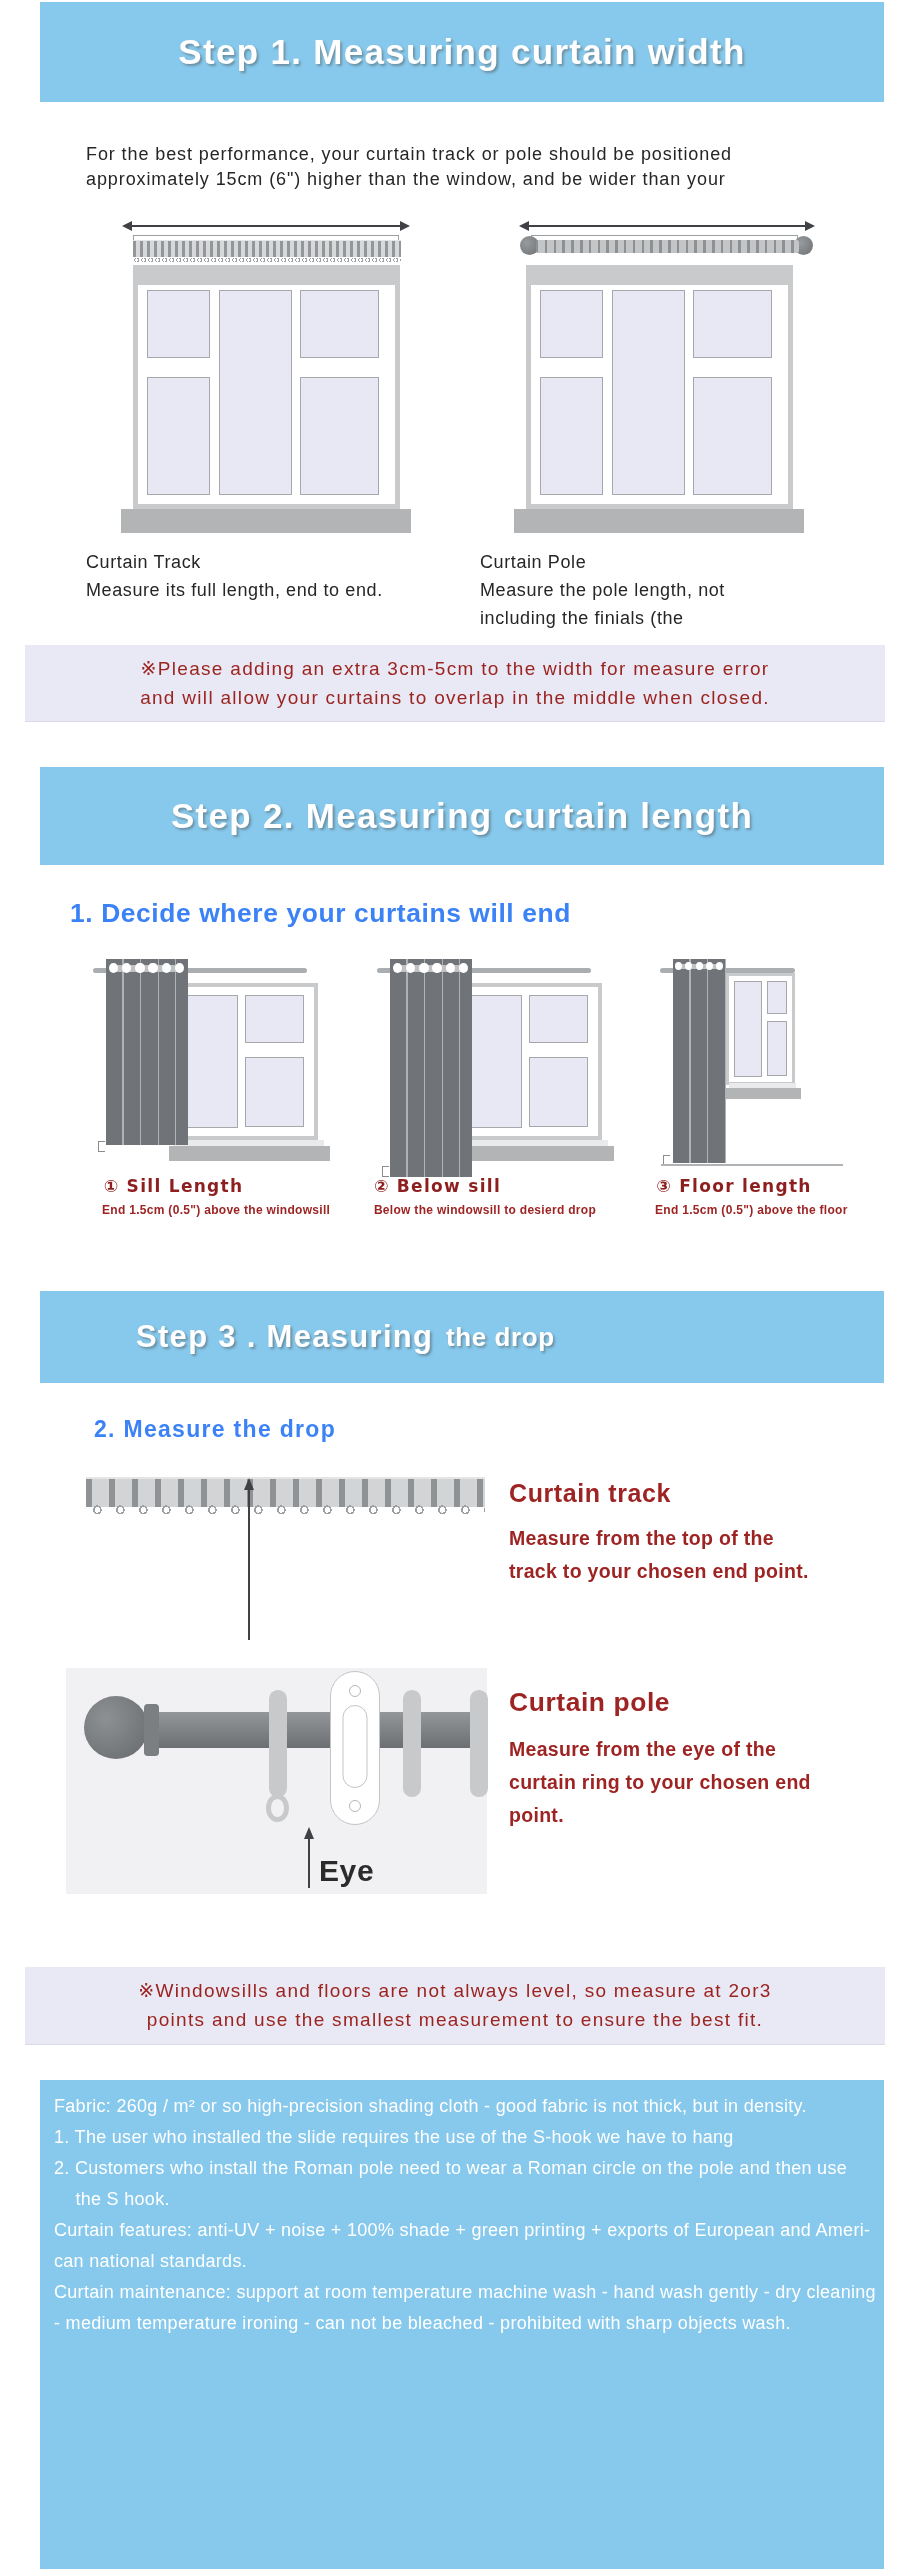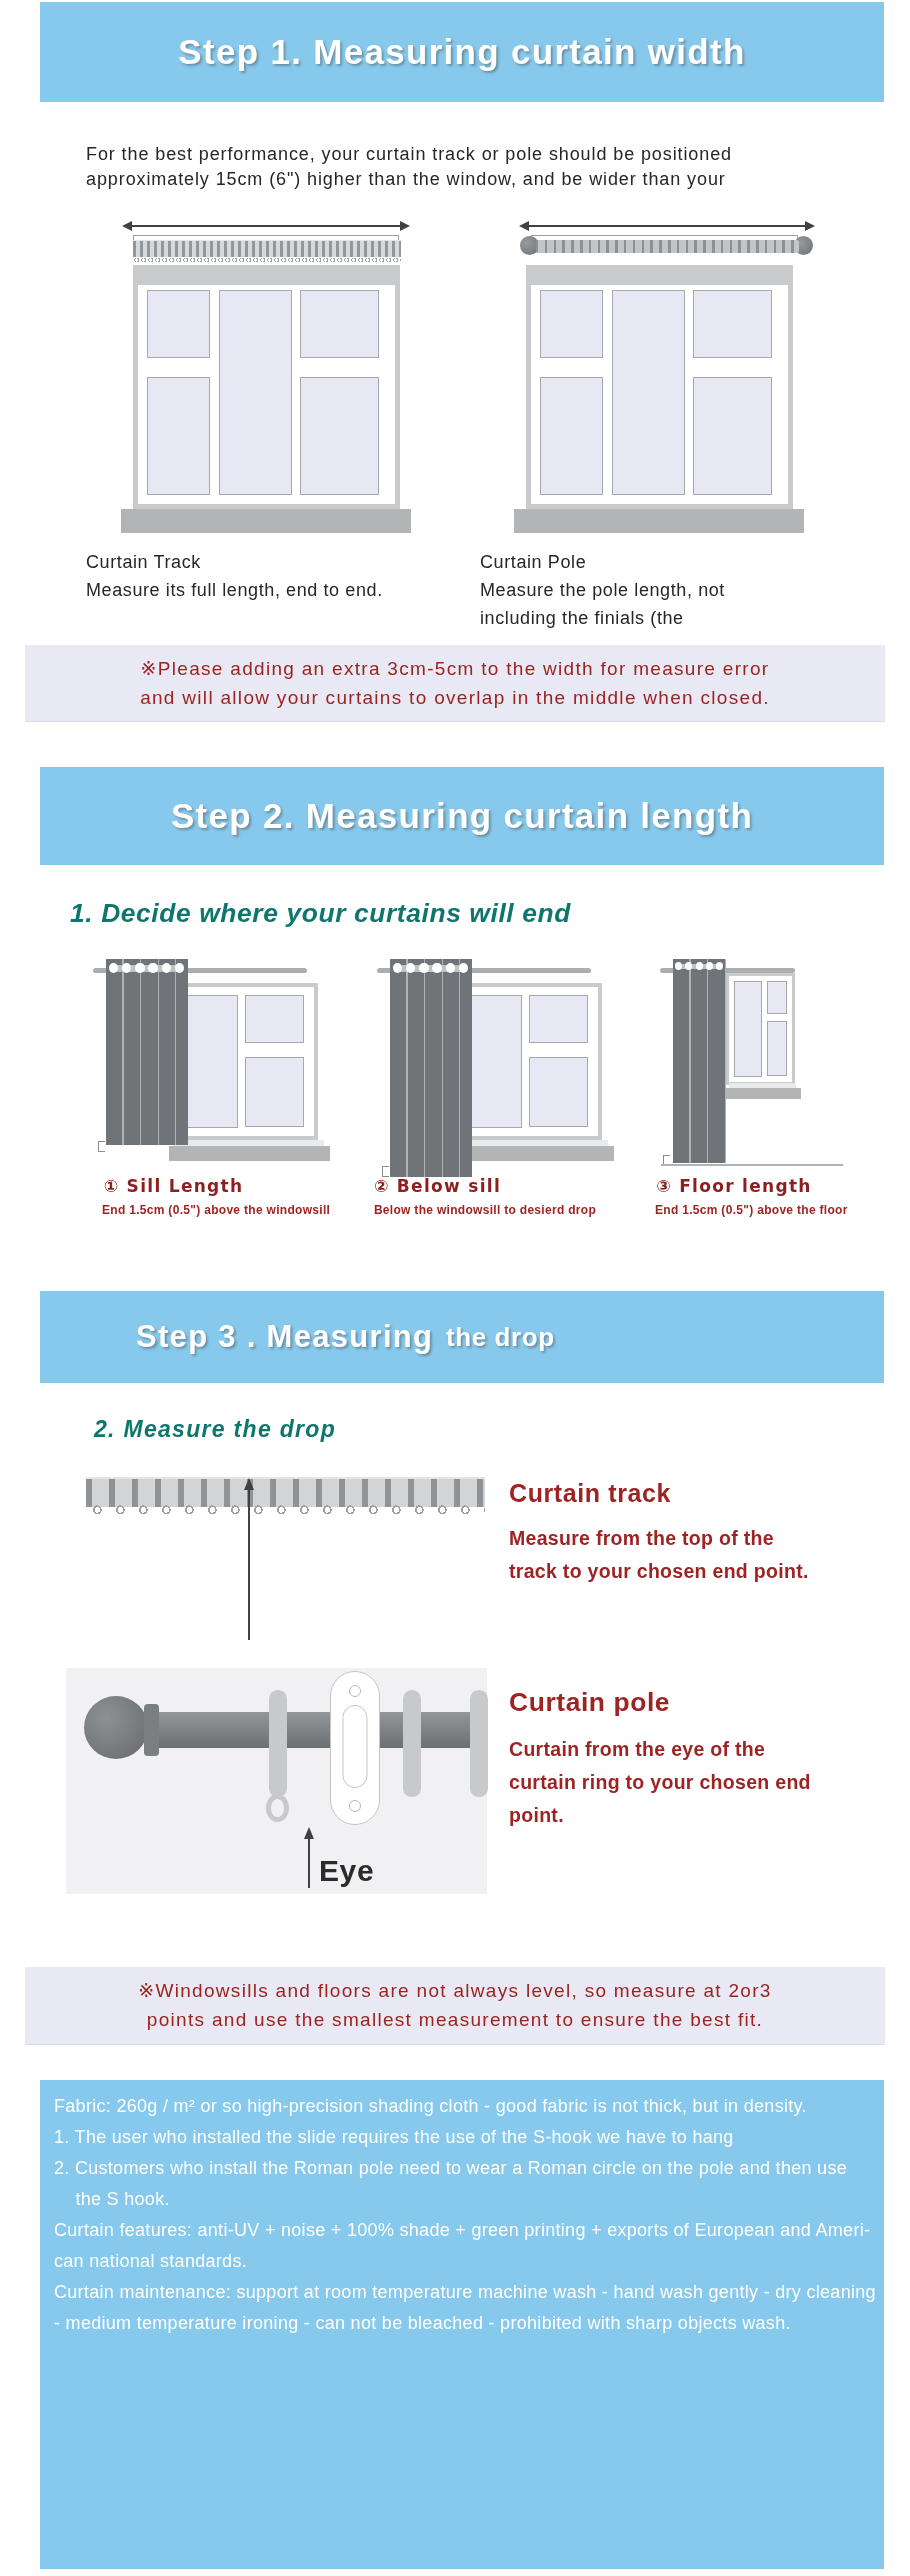--- a/index.html
+++ b/index.html
@@ -10,21 +10,21 @@
   
   .banner{position:absolute;left:40px;width:844px;background:#87c9ec;
           display:flex;align-items:center;justify-content:center;}
   .banner-title{color:#ffffff;font-weight:bold;font-size:35px;letter-spacing:1.3px;
           text-shadow:1.9px 1.9px 2.5px rgba(70,70,70,.45);white-space:nowrap;}
   .banner-sub{color:#ffffff;font-weight:bold;font-size:26px;letter-spacing:0.6px;
           text-shadow:1.9px 1.9px 2.5px rgba(70,70,70,.45);margin-left:12.6px;white-space:nowrap;}
 
   
   .body-text{font-size:18px;letter-spacing:0.9px;line-height:25px;color:#262626;}
-  .h-black{font-weight:bold;color:#0f766e;font-style:italic;}
+  .h-black{font-weight:bold;color:#3b82f6;}
   .note-box{position:absolute;left:25px;width:860px;background:#e9e9f5;border-bottom:1.3px solid #dadae8;}
   .note-line{display:block;text-align:center;color:#9c2420;font-size:19px;letter-spacing:1.3px;line-height:29px;}
 
   
   .harrow{position:absolute;height:1.9px;background:#3f4144;}
   .harrow::before{content:"";position:absolute;left:-8.8px;top:-4.4px;
      border-top:5px solid transparent;border-bottom:5px solid transparent;border-right:10px solid #3f4144;}
   .harrow::after{content:"";position:absolute;right:-8.8px;top:-4.4px;
      border-top:5px solid transparent;border-bottom:5px solid transparent;border-left:10px solid #3f4144;}
   .mline{position:absolute;border-top:1.3px solid #9ba0a3;}
@@ -258,21 +258,21 @@
       <div class="slot"></div>
       <div class="hole" style="bottom:12.6px;"></div>
     </div>
     <div class="ringc" style="left:337px;"></div>
     <div class="ringc" style="left:404px;"></div>
     <div class="varrow" style="left:242px;top:161px;height:59px;"></div>
     <div class="eye-label" style="left:253px;top:186px;">Eye</div>
   </div>
   <div class="red-h" style="left:509px;top:1687px;font-size:26.4px;">Curtain pole</div>
   <div class="red-t" style="left:509px;top:1733px;">
-    <span>Curtain from the eye of the</span><br>
+    <span>Measure from the eye of the</span><br>
     <span>curtain ring to your chosen end</span><br>
     <span>point.</span>
   </div>
 
   <div class="note-box" style="top:1967px;height:78px;padding-top:9.4px;box-sizing:border-box;">
     <span class="note-line">※Windowsills and floors are not always level, so measure at 2or3</span>
     <span class="note-line">points and use the smallest measurement to ensure the best fit.</span>
   </div>
 
   <div class="info">

